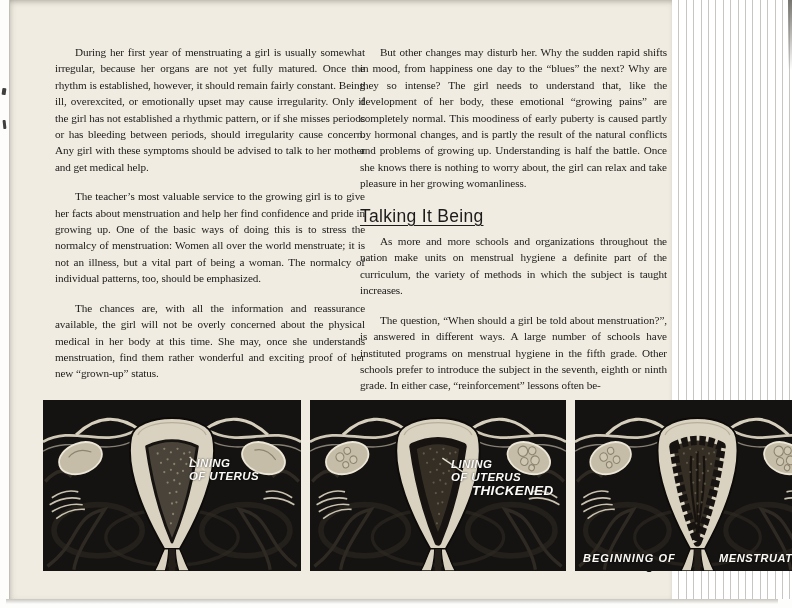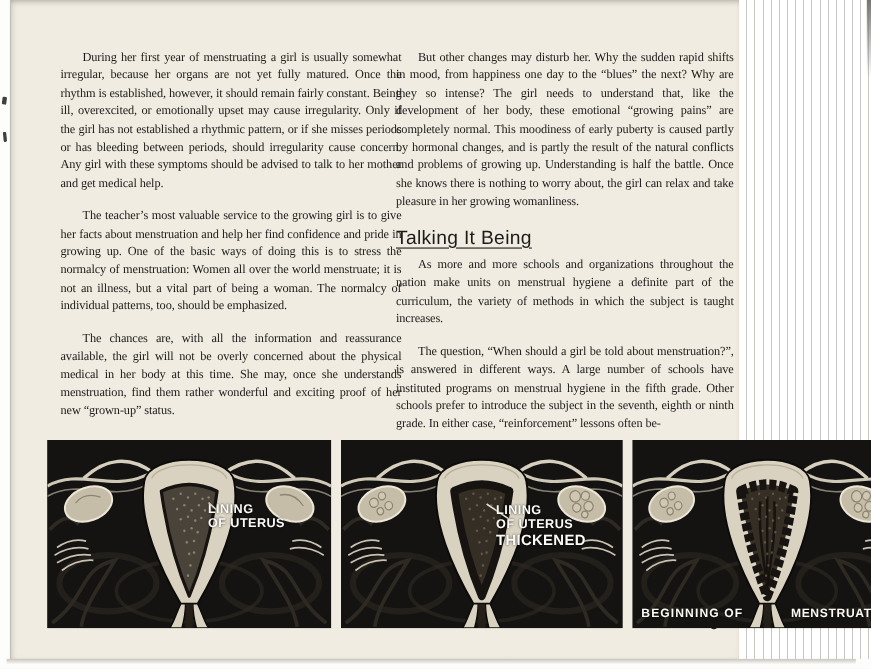--- a/index.html
+++ b/index.html
@@ -45,35 +45,35 @@
     color:#1c1b19;margin:3px 0 9px 0;
     text-decoration:underline;text-underline-offset:3px;text-decoration-thickness:1px;
     display:inline-block;
   }
   .page-number{
     position:absolute;left:628px;top:560px;width:22px;text-align:center;
     font-family:"Liberation Sans",sans-serif;font-weight:700;font-size:13px;color:#161614;
   }
   
   .figure-strip{position:absolute;left:43px;top:400px;height:147px;z-index:5;display:flex;}
-  .panel{position:relative;margin:0;padding:12px;height:147px;background:var(--panel-bg,#151311);overflow:hidden;}
+  .panel{position:relative;margin:0;padding:12px;height:147px;background:var(--panel-bg,#151311);overflow:hidden;font-style:italic;}
   .panel-1{width:234px;margin-right:9px;}
   .panel-2{width:232px;margin-right:9px;}
   .panel-3{width:221px;}
   .art,.art svg{position:absolute;inset:0;width:100%;height:100%;display:block;}
   .fig-label{
     position:absolute;color:#fbfaf6;
     font-family:"Liberation Sans",sans-serif;font-weight:700;
     font-size:11.5px;line-height:12.5px;letter-spacing:.4px;
     display:flex;flex-direction:column;white-space:nowrap;
     text-shadow:0 0 2px rgba(0,0,0,.8);
   }
   .label-p1{left:146px;top:57px;}
   .label-p2{left:141px;top:58px;}
-  .fig-label .big{font-size:13.5px;line-height:15px;letter-spacing:.3px;}
+  .fig-label .big{font-size:13.5px;line-height:15px;letter-spacing:.3px;margin-left:21px;}
   .label-bl{left:8px;bottom:7px;font-size:11px;letter-spacing:1px;}
   .label-br{right:6px;bottom:7px;font-size:11px;letter-spacing:.6px;justify-content:flex-end;}
 </style>
 </head>
 <body>
 
 <div class="edge-band">
   <div class="edge-band-corner"></div>
 </div>
 

